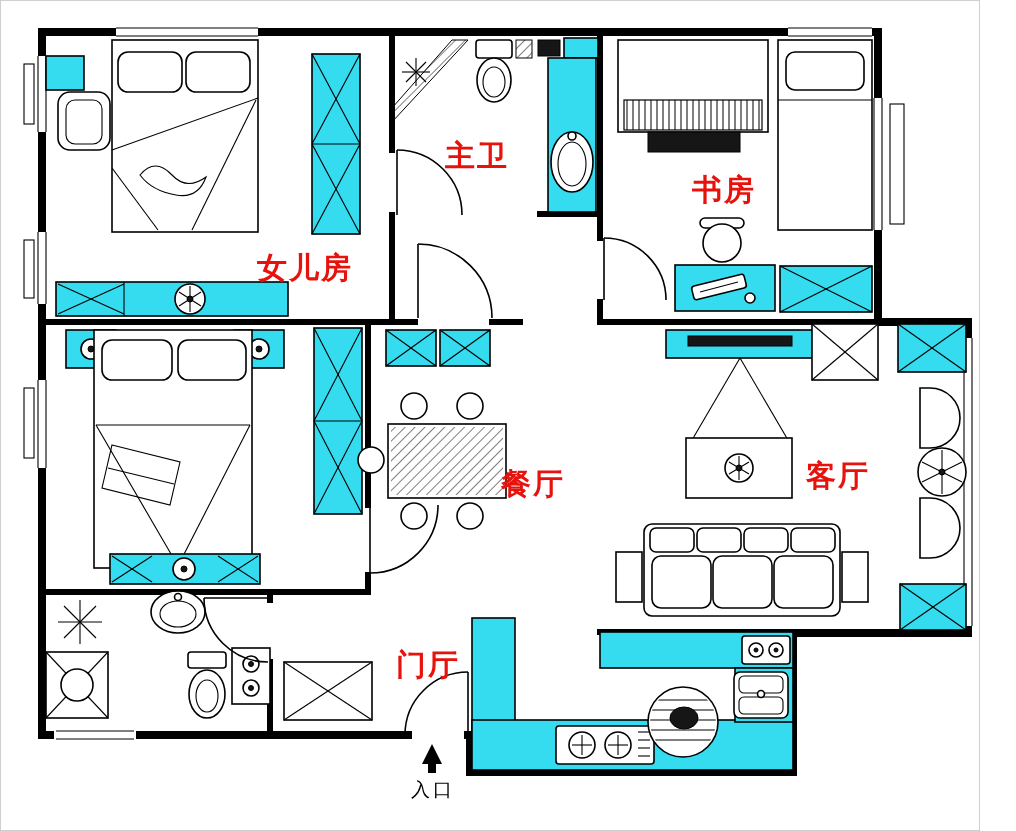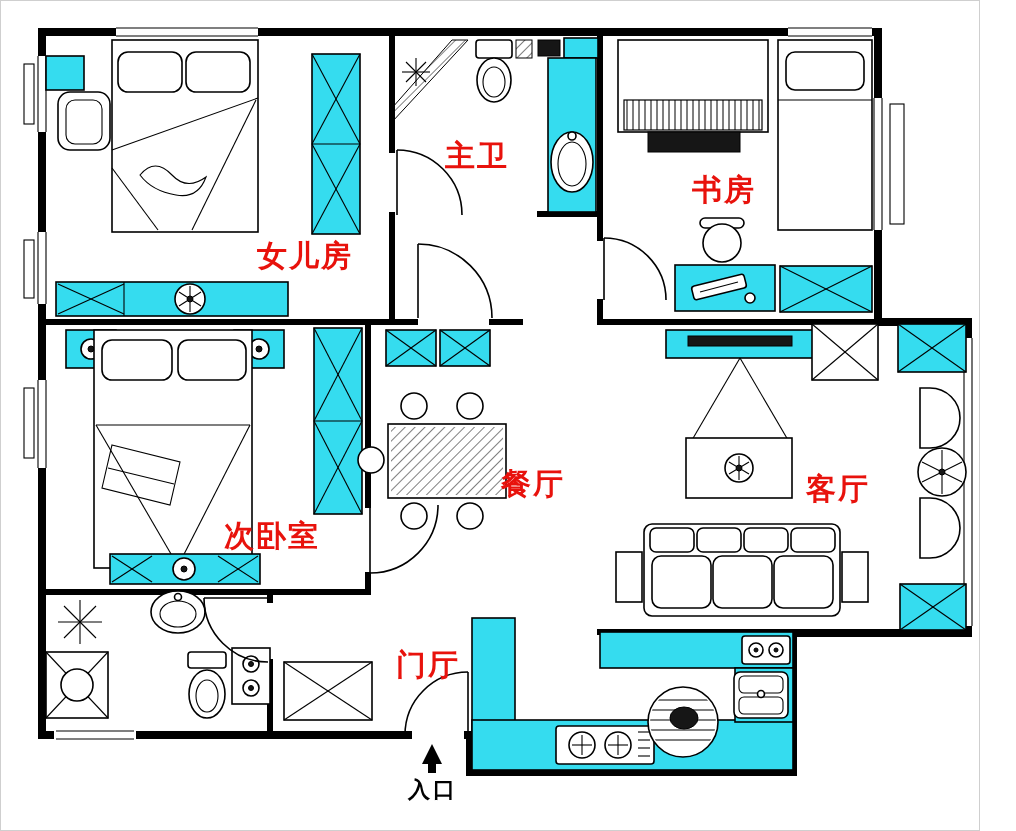--- a/index.html
+++ b/index.html
@@ -10,21 +10,21 @@
     text-align:center;
   }
   .stage svg{position:absolute;left:0;top:0;}
   .room-label{
     position:absolute;transform:translate(-50%,-50%);
     color:var(--room-label,#e8120c);font-size:30px;font-weight:700;
     white-space:nowrap;letter-spacing:2px;
   }
   .entrance-label{
     position:absolute;transform:translate(-50%,-50%);
-    color:#000;font-size:22px;font-weight:700;letter-spacing:3px;white-space:nowrap;
+    color:#000;font-size:19px;font-weight:400;letter-spacing:3px;white-space:nowrap;
   }
   .cy{fill:var(--highlight,#35dcef);stroke:#000;stroke-width:1.6;}
   .wh{fill:#fff;stroke:#000;stroke-width:1.6;}
   .dk{fill:#161616;stroke:#000;stroke-width:1;}
   .thin{stroke:#000;stroke-width:1.1;fill:none;}
   .wallx{stroke:var(--wall,#000);stroke-width:8;fill:none;stroke-linecap:square;}
   .walli{stroke:var(--wall,#000);stroke-width:6;fill:none;stroke-linecap:square;}
   .door{stroke:#000;stroke-width:1.6;fill:none;}
 </style>
 </head>
@@ -411,19 +411,18 @@
     <path class="door" d="M370,573 A68,68 0 0 0 438,505"></path>
     <line class="door" x1="204" y1="598" x2="268" y2="598"></line>
     <path class="door" d="M204,598 A64,64 0 0 0 268,662"></path>
     <line class="door" x1="468" y1="672" x2="468" y2="735"></line>
     <path class="door" d="M468,672 A63,63 0 0 0 405,735"></path>
   </g>
 </svg>
 
   <div class="room-label" style="left:477px;top:156px">主卫</div>
   <div class="room-label" style="left:724px;top:190px">书房</div>
-  <div class="room-label" style="left:305px;top:256px">女儿房</div>
+  <div class="room-label" style="left:305px;top:268px">女儿房</div>
   <div class="room-label" style="left:533px;top:484px">餐厅</div>
-  <div class="room-label" style="left:838px;top:489px">客厅</div>
-  <div class="room-label" style="left:272px;top:536px">次卧室</div>
+  <div class="room-label" style="left:838px;top:476px">客厅</div>
   <div class="room-label" style="left:428px;top:665px">门厅</div>
   <div class="entrance-label" style="left:433px;top:790px">入口</div>
 </div>
 
 </body></html>

